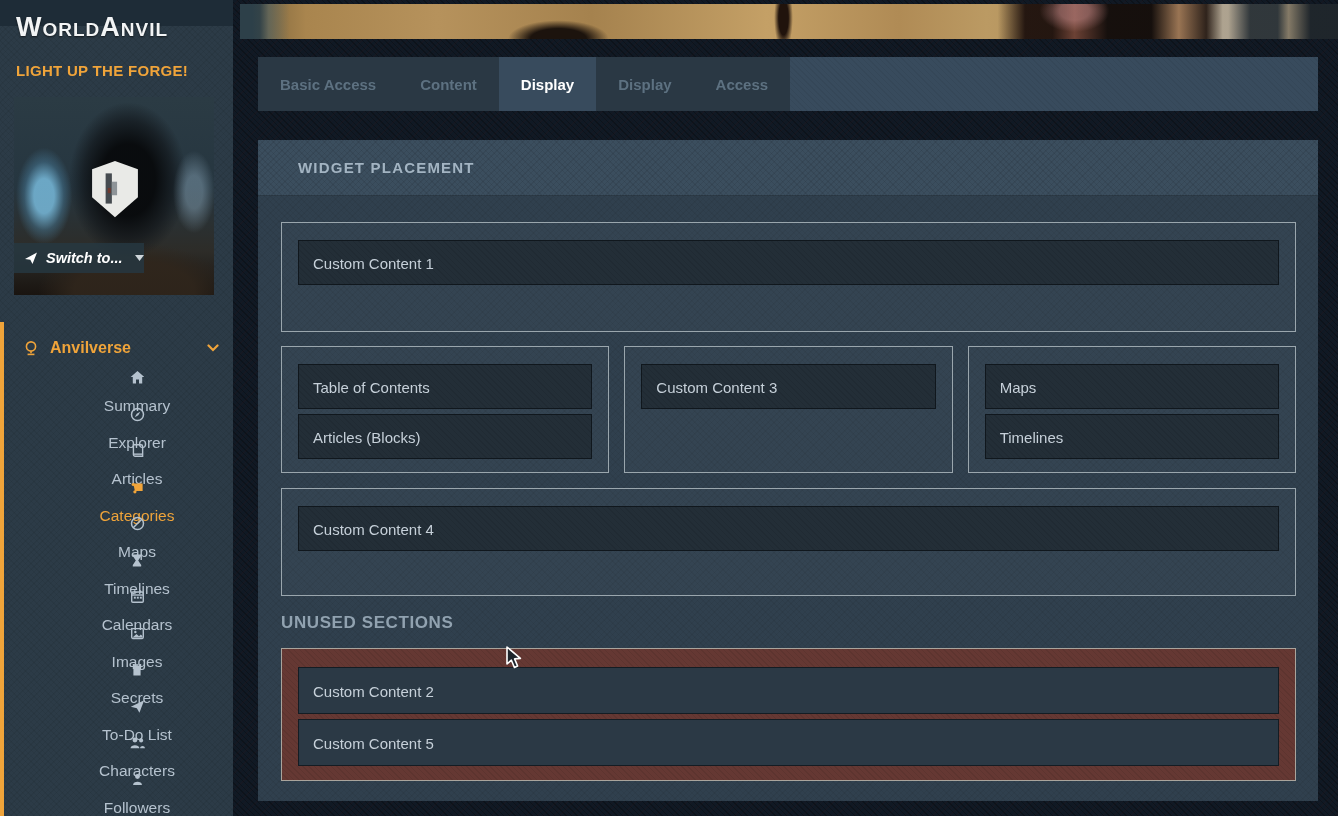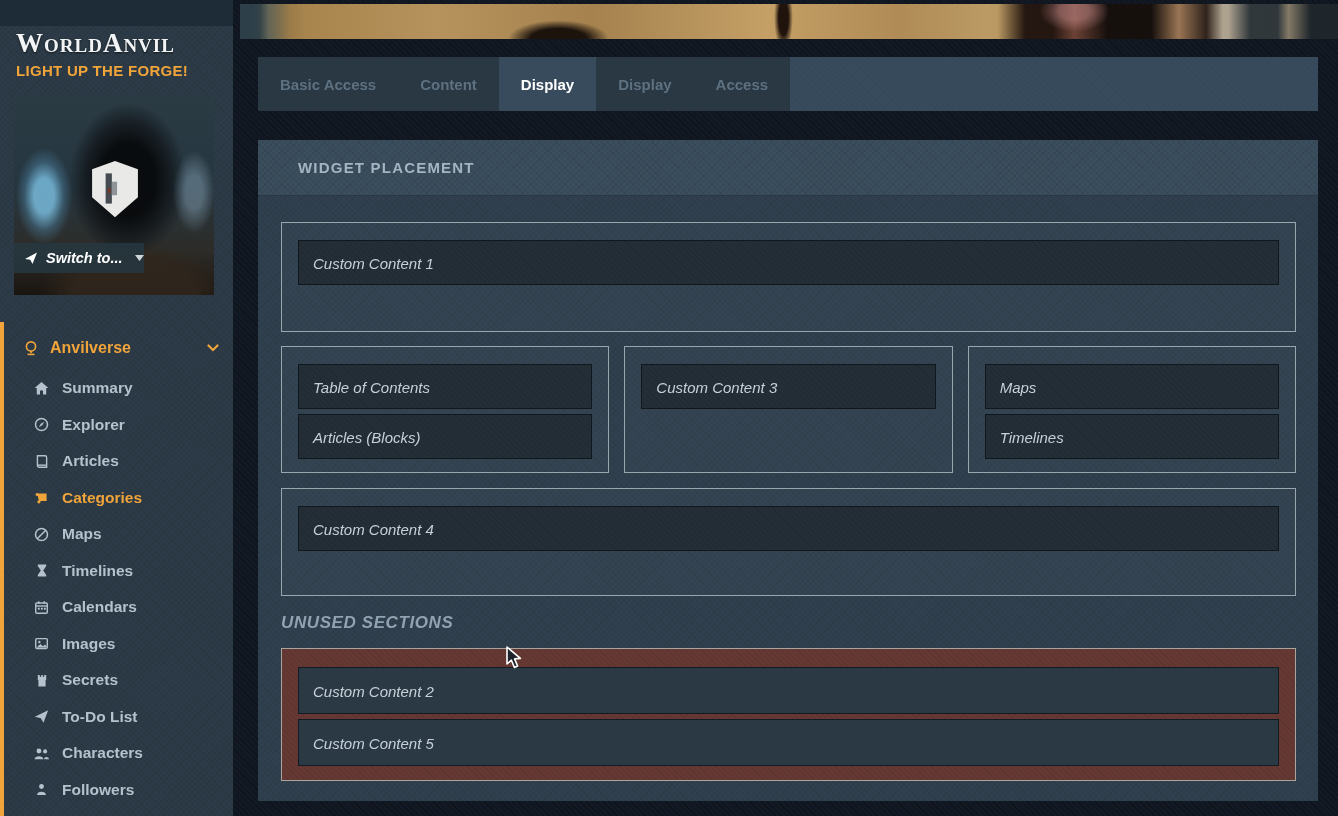--- a/index.html
+++ b/index.html
@@ -12,44 +12,44 @@
     background:#101924;
     background-image:repeating-linear-gradient(45deg, rgba(0,0,0,.25) 0 1px, transparent 1px 4px),
                      repeating-linear-gradient(135deg, rgba(60,20,20,.12) 0 1px, transparent 1px 4px);
   }
 
   
   .sidebar{position:absolute;left:0;top:0;width:233px;height:816px;background:#2c3b47;
     background-image:repeating-linear-gradient(45deg, rgba(0,0,0,.06) 0 1px, transparent 1px 4px),
                      repeating-linear-gradient(135deg, rgba(0,0,0,.06) 0 1px, transparent 1px 4px);}
   .sidebar-top-strip{position:absolute;left:0;top:0;width:233px;height:26px;background:#1e2c37;}
-  .logo{position:absolute;left:16px;top:28px;color:#f2f4f5;
-    font-family:Liberation Serif, serif;
+  .logo{position:absolute;left:16px;top:12px;color:#f2f4f5;
+    font-family:Liberation Sans, sans-serif;
     font-variant:small-caps;font-weight:bold;font-size:27px;letter-spacing:1px;
     text-shadow:0 1px 2px rgba(0,0,0,.6);}
   .tagline{position:absolute;left:16px;top:62px;color:#f0a43a;font-weight:bold;font-size:15px;letter-spacing:.3px;}
 
   .cover{position:absolute;left:14px;top:97px;width:200px;height:198px;overflow:hidden;
     background:
       radial-gradient(ellipse 36px 62px at 15% 50%, rgba(125,195,230,.8) 0 28%, rgba(80,140,175,.38) 55%, transparent 78%),
       radial-gradient(ellipse 28px 55px at 90% 48%, rgba(150,180,200,.42) 0 30%, transparent 75%),
       radial-gradient(ellipse 72px 95px at 57% 42%, rgba(8,10,12,.96) 0 38%, rgba(16,20,24,.65) 62%, transparent 82%),
       radial-gradient(ellipse 120px 60px at 60% 98%, rgba(48,38,28,.9) 0 50%, transparent 80%),
       linear-gradient(180deg,#2b3b44 0%,#263640 45%,#2d2c28 78%,#191410 100%);}
   .cover-emblem{position:absolute;left:76px;top:62px;width:50px;height:60px;}
   .switch-btn{position:absolute;left:0;top:146px;width:130px;height:30px;
     background:rgba(38,56,66,.82);display:flex;align-items:center;gap:8px;
     color:#fff;font-style:italic;font-weight:bold;font-size:14.5px;padding-left:10px;box-sizing:border-box;cursor:pointer;}
   .switch-btn .caret{margin-left:4px;display:flex;}
 
   .nav{position:absolute;left:0;top:322px;width:233px;height:494px;border-left:4px solid #f0a43a;box-sizing:border-box;}
   .nav-world{display:flex;align-items:center;height:44px;margin-top:4px;padding-left:18px;color:#f0a43a;font-weight:bold;font-size:16px;gap:11px;cursor:pointer;}
   .nav-world .chev{margin-left:auto;margin-right:14px;display:flex;}
-  .nav-item{display:flex;align-items:center;height:36.5px;padding-left:29px;gap:12px;
-    color:#b5c2ce;font-size:15.5px;font-weight:700;cursor:pointer;}
+  .nav-item{display:flex;align-items:center;height:36.5px;padding-left:37px;gap:12px;
+    color:#b5c2ce;font-size:15.5px;font-weight:400;cursor:pointer;flex-direction:column;}
   .nav-item.active{color:#f0a43a;}
   .nav-item .ic,.nav-world .ic{width:17px;display:flex;justify-content:center;}
   .ic svg{display:block;}
 
   
   .banner{position:absolute;left:240px;top:4px;width:1098px;height:35px;
     background-color:#b3905a;
     background-image:
       radial-gradient(ellipse 70px 26px at 29% 100%, #1c130d 0 40%, transparent 72%),
       radial-gradient(ellipse 12px 42px at 49.5% 40%, #20130c 0 40%, transparent 78%),
@@ -68,21 +68,21 @@
 
   
   .panel{position:absolute;left:258px;top:140px;width:1060px;height:661px;background:#30404e;
     background-image:repeating-linear-gradient(45deg, rgba(0,0,0,.05) 0 1px, transparent 1px 4px),
                      repeating-linear-gradient(135deg, rgba(0,0,0,.05) 0 1px, transparent 1px 4px);}
   .panel-header{height:56px;background:#3b4e5e;display:flex;align-items:center;padding-left:40px;
     color:#a3b4c2;font-weight:bold;font-size:15px;letter-spacing:1.2px;
     background-image:repeating-linear-gradient(45deg, rgba(0,0,0,.07) 0 1px, transparent 1px 4px),
                      repeating-linear-gradient(135deg, rgba(0,0,0,.07) 0 1px, transparent 1px 4px);
     border-bottom:1px solid rgba(0,0,0,.25);box-sizing:border-box;}
-  .panel-body{padding:26px 22px 0 23px;box-sizing:border-box;font-style:italic;}
+  .panel-body{padding:26px 22px 0 23px;box-sizing:border-box;}
 
   .dropzone{border:1px solid #9aa6ad;background:rgba(255,255,255,.025);box-sizing:border-box;padding:17px 16px;}
   .dz-full-1{height:110px;margin-bottom:14px;}
   .dz-cols{display:flex;gap:15px;margin-bottom:15px;}
   .dz-col{flex:1;height:127px;}
   .dz-full-2{height:108px;}
   .widget{height:45px;line-height:45px;background:#232e37;border:1px solid #10171d;box-sizing:border-box;
     color:#c6d0d9;font-size:15px;padding-left:14px;margin-bottom:5px;cursor:grab;
     background-image:repeating-linear-gradient(45deg, rgba(0,0,0,.08) 0 1px, transparent 1px 4px);}
   .unused-label{margin-top:17px;margin-bottom:15px;color:#91a2b0;font-weight:bold;font-size:17px;letter-spacing:.6px;}

